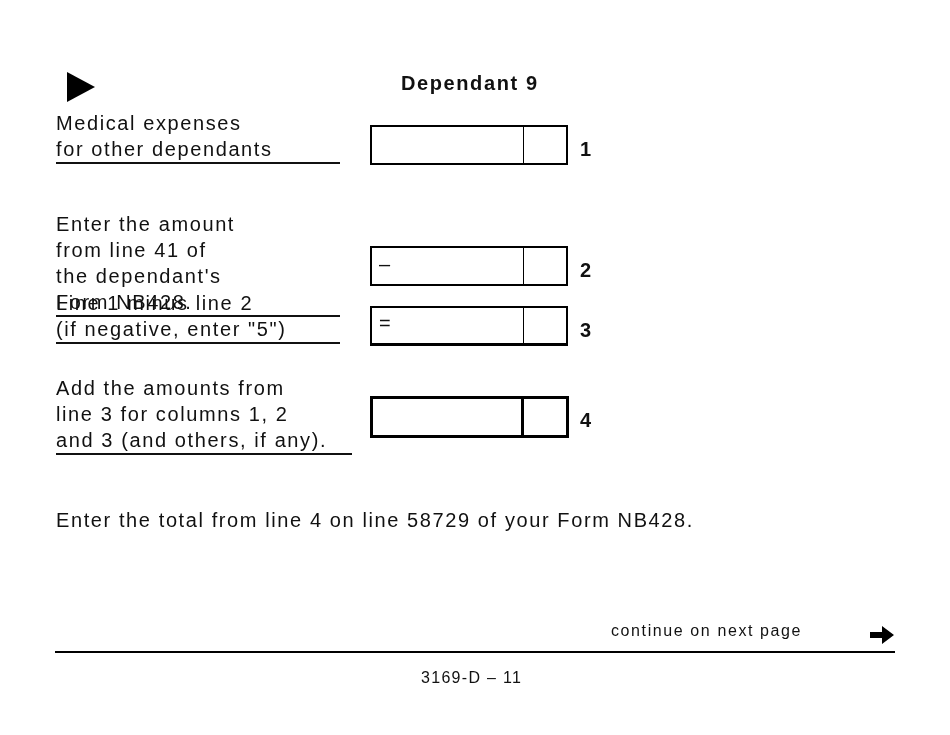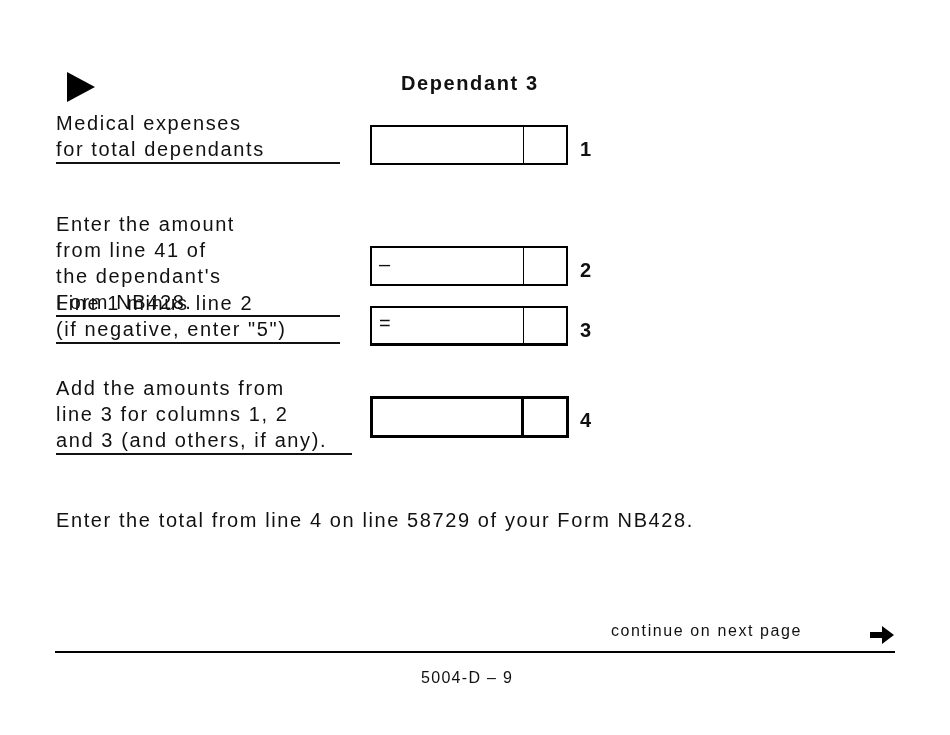--- a/index.html
+++ b/index.html
@@ -30,24 +30,24 @@
     .instruction { font-size: 20px; letter-spacing: 1.6px; }
     .rule { height: 2px; background: #000; }
     .continue { font-size: 16px; letter-spacing: 1.6px; }
     .footer { font-size: 16px; letter-spacing: 1.3px; }
   </style>
 </head>
 <body>
 
 <div class="abs arrow-right" style="left:67px; top:72px;"></div>
 
-<div class="abs col-head" style="left:401px; top:72px;">Dependant 3</div>
+<div class="abs col-head" style="left:401px; top:72px;">Dependant 9</div>
 
 <div class="abs label" style="left:56px; top:110px; width:284px;">Medical expenses
-for total dependants</div>
+for other dependants</div>
 <div class="abs box" style="left:370px; top:125px; width:198px; height:40px;">
   <div class="amount"><span></span></div>
   <div class="cents"></div>
 </div>
 <div class="abs line-num" style="left:580px; top:138px;">1</div>
 
 <div class="abs label" style="left:56px; top:175px; width:284px;margin-top:36px;">Enter the amount
 from line 41 of
 the dependant's
 Form NB428.</div>
@@ -78,13 +78,13 @@
 
 <div class="abs continue" style="left:611px; top:622px;">continue on next page</div>
 <div class="abs" style="left:868px; top:624px; width:28px; height:22px;">
   <svg width="28" height="22" viewBox="0 0 28 22">
     <path d="M2 8 H14 V2 L26 11 L14 20 V14 H2 Z" fill="#000"></path>
   </svg>
 </div>
 
 <div class="abs rule" style="left:55px; top:651px; width:840px;"></div>
 
-<div class="abs footer" style="left:421px; top:669px;">5004-D – 9</div>
+<div class="abs footer" style="left:421px; top:669px;">3169-D – 11</div>
 
 </body></html>

